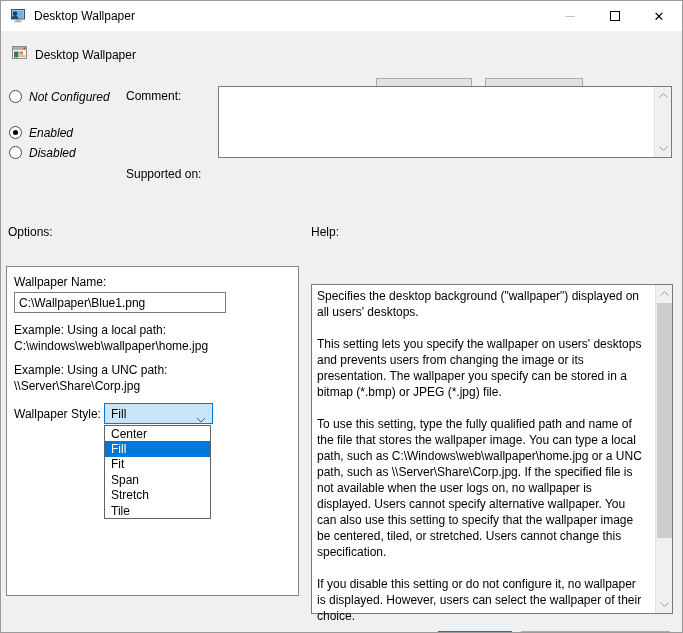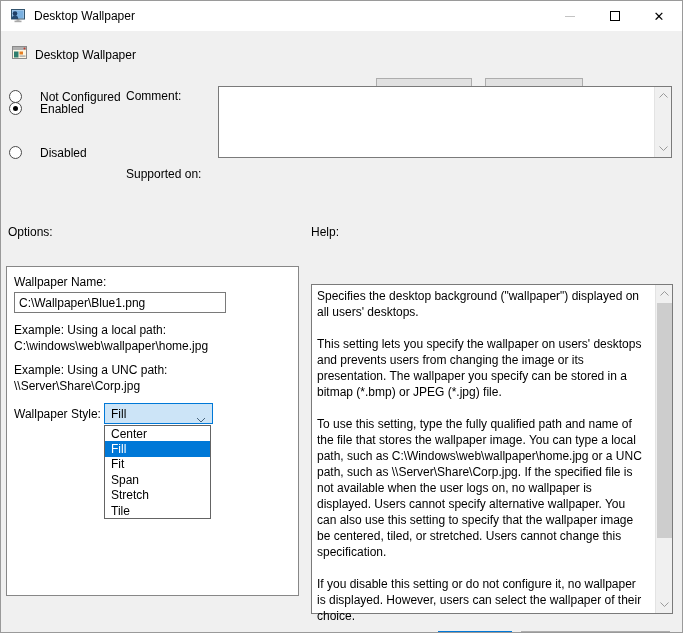--- a/index.html
+++ b/index.html
@@ -19,21 +19,21 @@
   .close-glyph{font-size:13px;line-height:13px;color:#000;}
   
   .header-title{left:34px;top:47px;}
   .btn{
     background:#e1e1e1;border:1px solid #adadad;display:flex;align-items:center;justify-content:center;
     font-family:inherit;font-size:12px;color:#6d28d9;padding:0;margin-top:32px;
   }
   .btn-prev{left:375px;top:45px;width:96px;height:27px;}
   .btn-next{left:484px;top:45px;width:98px;height:27px;}
   
-  .radio-row{left:8px;display:flex;align-items:center;gap:18px;height:15px;}
+  .radio-row{left:8px;display:flex;align-items:center;gap:7px;height:15px;font-style:italic;}
   .radio-circle{width:13px;height:13px;border-radius:50%;border:1px solid #4a4a4a;background:#fff;position:relative;flex:0 0 13px;}
   .radio-row.checked .radio-circle::after{
     content:"";position:absolute;left:3px;top:3px;width:5px;height:5px;border-radius:50%;background:#000;
   }
   
   .field-label{left:125px;}
   .comment-box{left:217px;top:85px;width:454px;height:72px;background:#fff;border:1px solid #7a7a7a;}
   .supported-box{left:217px;top:164px;width:454px;height:46px;background:#f0f0f0;border:1px solid #7a7a7a;}
   .supported-text{position:absolute;left:6px;top:4px;}
   .vscroll{position:absolute;right:0;top:0;bottom:0;width:17px;background:#f0f0f0;border-left:1px solid #e3e3e3;}
@@ -96,21 +96,21 @@
     <rect x="8.5" y="11.5" width="6" height="1.2" fill="#9a9a9a"></rect>
   </svg>
   <span class="abs header-title">Desktop Wallpaper</span>
   <button class="abs btn btn-prev">Previous Setting</button>
   <button class="abs btn btn-next">Next Setting</button>
 
   <div class="abs radio-row" style="top:88px;">
     <span class="radio-circle"></span>
     <span>Not Configured</span>
   </div>
-  <div class="abs radio-row checked" style="top:100px;">
+  <div class="abs radio-row checked" style="top:124px;">
     <span class="radio-circle"></span>
     <span>Enabled</span>
   </div>
   <div class="abs radio-row" style="top:144px;">
     <span class="radio-circle"></span>
     <span>Disabled</span>
   </div>
 
   <span class="abs field-label" style="top:88px;">Comment:</span>
   <div class="abs comment-box">

